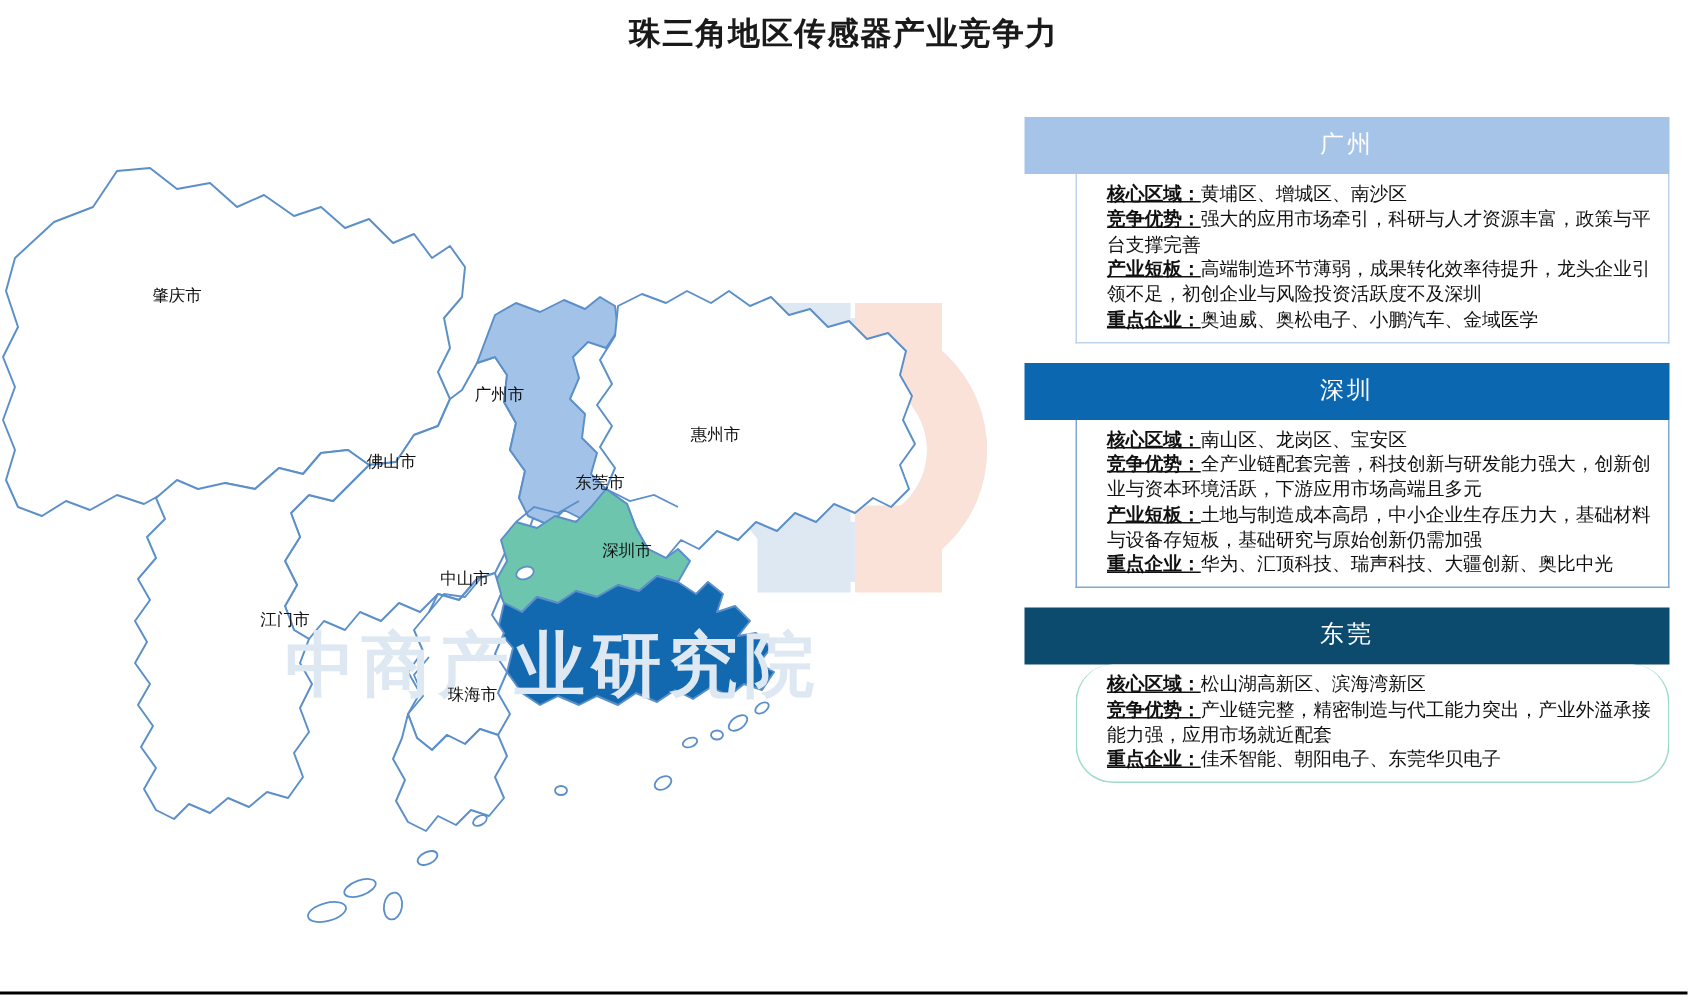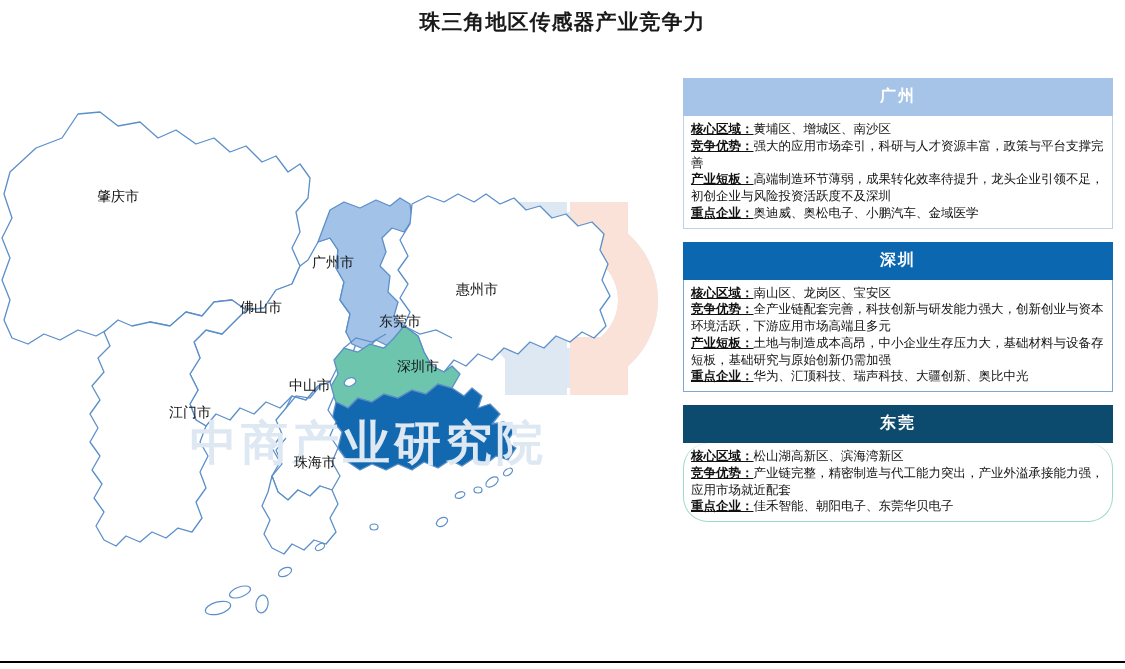--- a/index.html
+++ b/index.html
@@ -20,44 +20,44 @@
     letter-spacing:1px;
   }
 
   
   .map-wrap{position:absolute;left:0;top:52px;width:680px;height:600px;}
   .map-svg{position:absolute;left:0;top:0;}
 
   .map-label{
     position:absolute;
     font-family:"DejaVu Sans","Liberation Sans",sans-serif;
-    font-size:14px;color:#111;white-space:nowrap;
+    font-size:11px;color:#111;white-space:nowrap;
     transform:translate(-50%,-50%);
   }
   .wm-text{
     position:absolute;left:190px;top:390px;
     font-family:"DejaVu Sans","Liberation Sans",sans-serif;
     font-size:47px;font-weight:bold;letter-spacing:4px;
     color:#dde8f3;white-space:nowrap;pointer-events:none;
   }
 
   
   .cards{position:absolute;left:683px;top:78px;width:430px;}
   .card{margin-bottom:13px;}
   .card-head{
     text-align:center;color:#ffffff;
     font-family:"DejaVu Serif","Liberation Serif",serif;
-    font-size:16px;font-weight:bold;letter-spacing:2px;
+    font-size:16px;font-weight:normal;letter-spacing:2px;
     padding:8px 0 9px 0;
   }
   .card-body{
     border:1px solid #bcd3ea;border-top:none;
     background:#fff;
-    padding:5px 7px 6px 7px;
-    font-size:12.5px;line-height:1.34;color:#111;
+    padding:5px 7px 6px 20px;
+    font-size:12.5px;line-height:1.34;color:#111;margin-left:34px;
   }
   .row{margin:0;padding:0;}
   .k{font-weight:bold;text-decoration:underline;}
   .v{font-weight:normal;}
 
   .card.gz .card-head{background:#a6c4e8;}
   .card.gz .card-body{border-color:#bcd3ea;}
   .card.sz .card-head{background:#0b68b0;}
   .card.sz .card-body{border-color:#7fa9cf;}
   .card.dg .card-head{background:#6cc5ac;}

